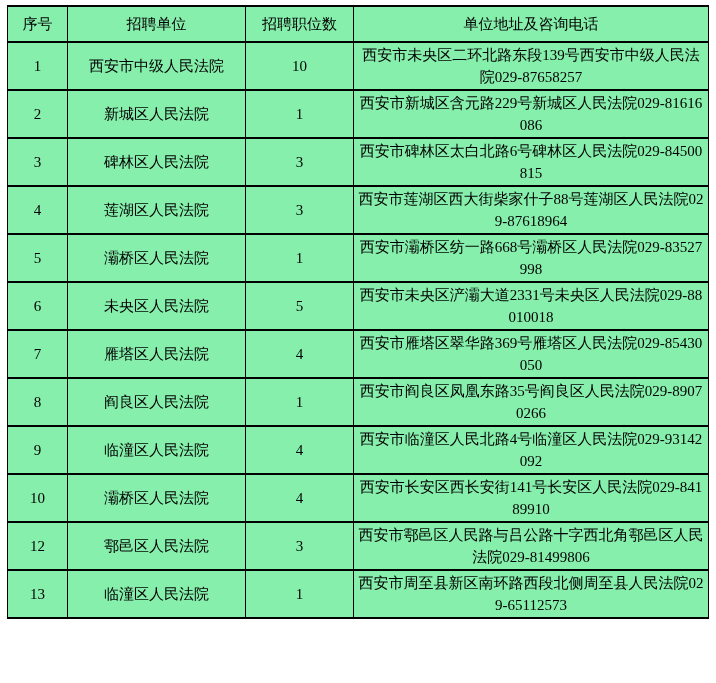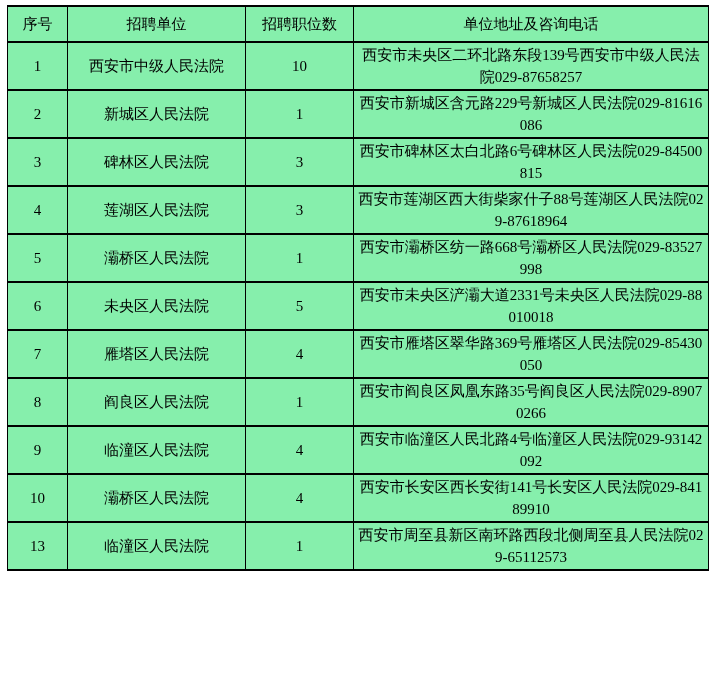--- a/index.html
+++ b/index.html
@@ -114,19 +114,25 @@
         <td class="col-count">4</td>
         <td class="col-address">西安市临潼区人民北路4号临潼区人民法院029-93142092</td>
       </tr>
       <tr>
         <td class="col-no">10</td>
         <td class="col-unit">灞桥区人民法院</td>
         <td class="col-count">4</td>
         <td class="col-address">西安市长安区西长安街141号长安区人民法院029-84189910</td>
       </tr>
       <tr>
+        <td class="col-no">12</td>
+        <td class="col-unit">鄠邑区人民法院</td>
+        <td class="col-count">3</td>
+        <td class="col-address">西安市鄠邑区人民路与吕公路十字西北角鄠邑区人民法院029-81499806</td>
+      </tr>
+      <tr>
         <td class="col-no">13</td>
         <td class="col-unit">临潼区人民法院</td>
         <td class="col-count">1</td>
         <td class="col-address">西安市周至县新区南环路西段北侧周至县人民法院029-65112573</td>
       </tr>
     </tbody>
 </table>
 
 </body></html>

